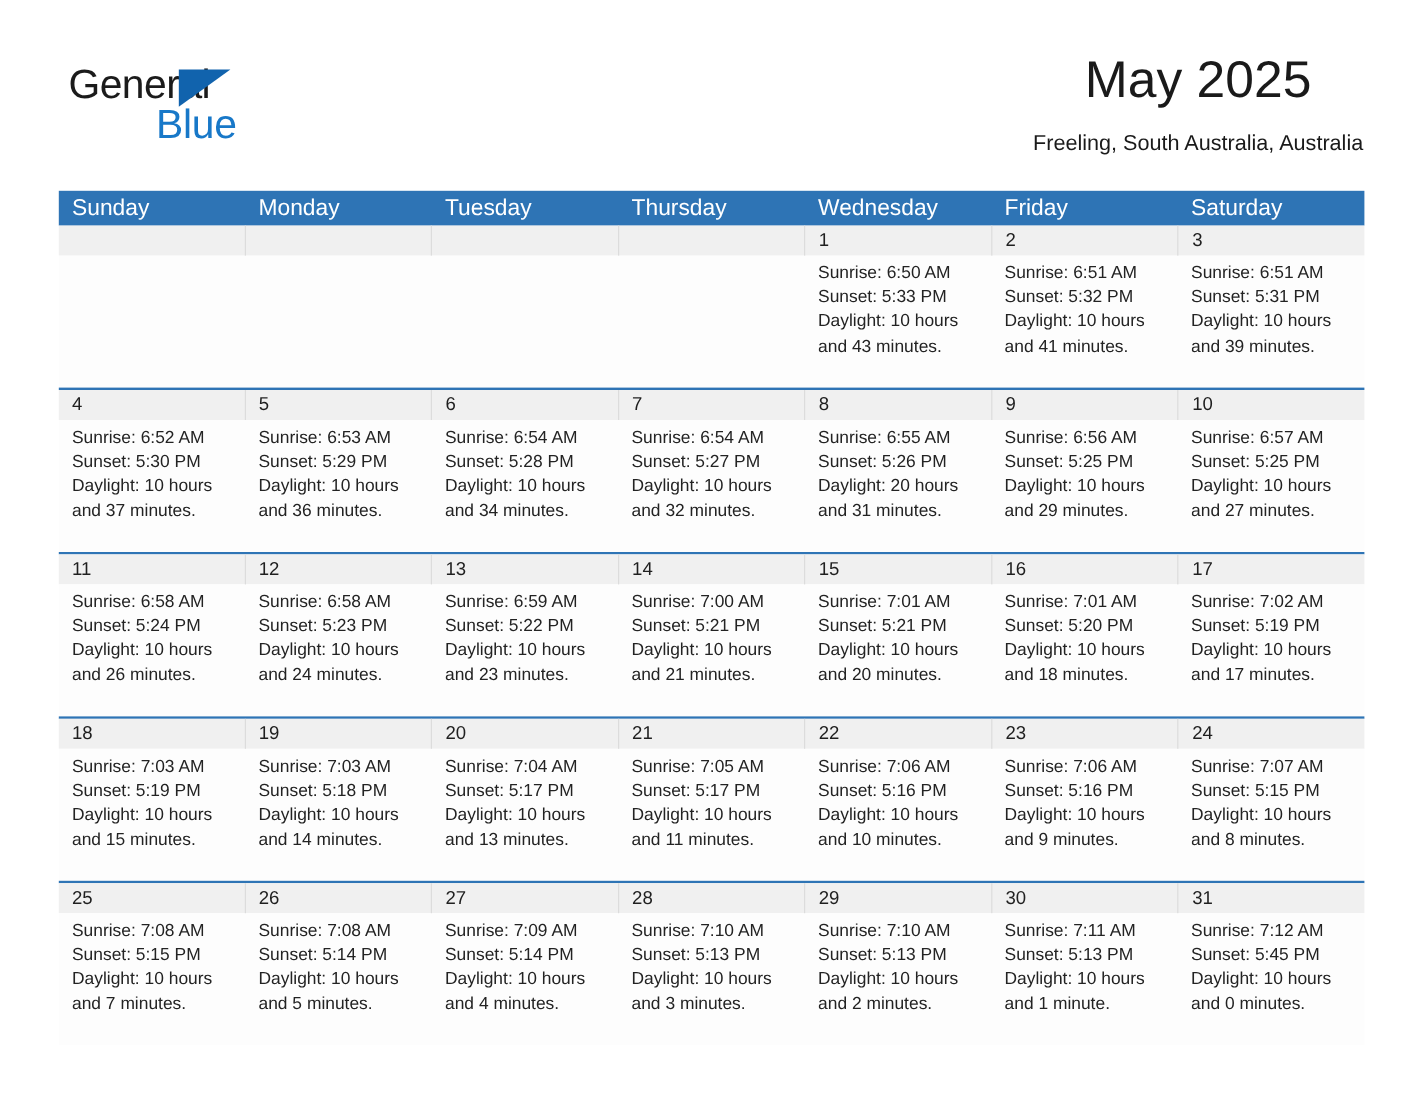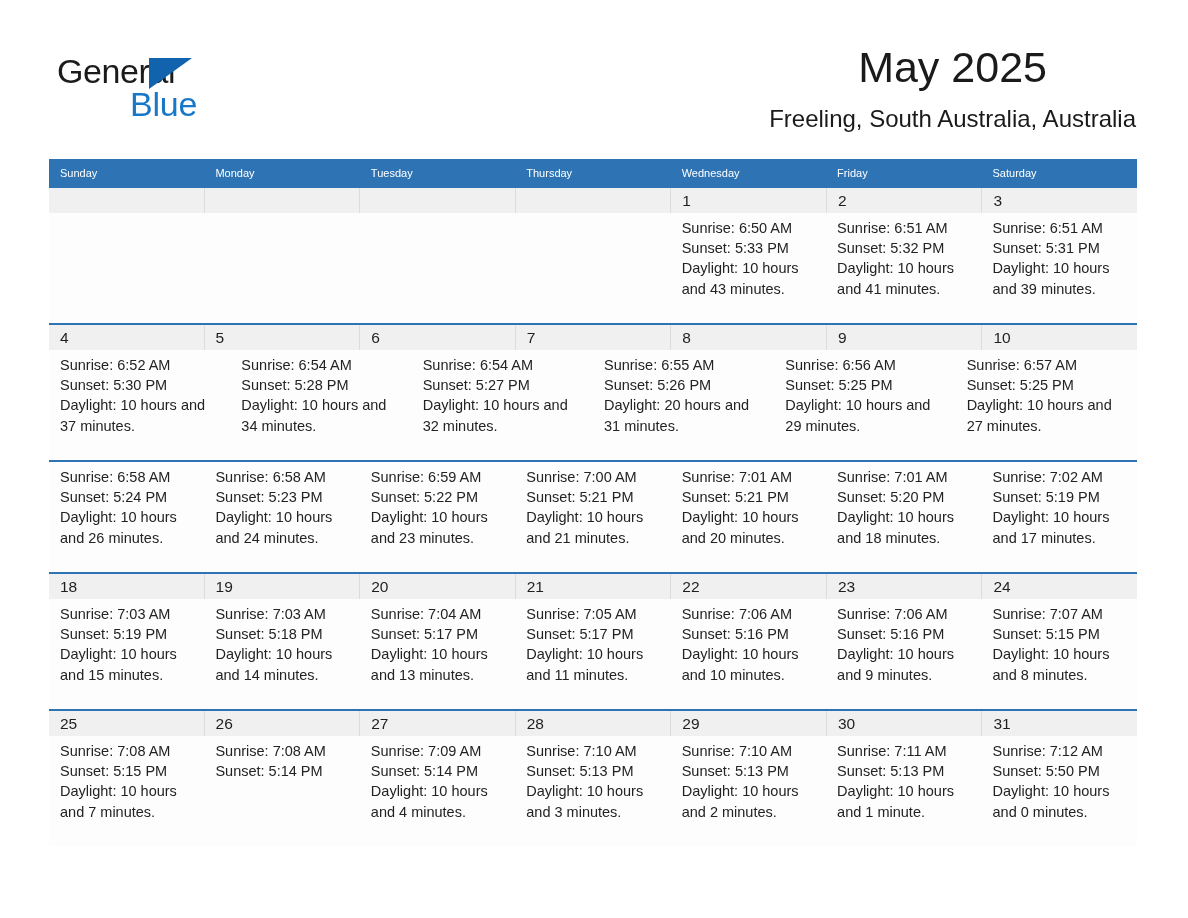--- a/index.html
+++ b/index.html
@@ -77,21 +77,21 @@
   }
   .month-title {
     font-size: 43px;
     color: #1a1a1a;
     line-height: 50px;
     white-space: nowrap;
     font-weight: normal;
     margin: 0;
   }
   .location-title {
-    font-size: 24px;
+    font-size: 18px;
     color: #1a1a1a;
     line-height: 30px;
     margin-top: 12px;
     white-space: nowrap;
     font-weight: normal;
   }
 
   
   .calendar {
     position: absolute;
@@ -101,21 +101,21 @@
   }
 
   .weekday-row {
     display: flex;
     background: #2e74b5;
     height: 29px;
   }
   .weekday-cell {
     flex: 1 1 0;
     color: #ffffff;
-    font-size: 11px;
+    font-size: 19px;
     line-height: 29px;
     padding-left: 11px;
     box-sizing: border-box;
     white-space: nowrap;
     overflow: hidden;
   }
 
   .week-row {
     border-top: 2px solid #2e74b5;
     position: relative;
@@ -257,20 +257,25 @@
         <div class="daynum-cell">9</div>
         <div class="daynum-cell">10</div>
       </div>
       <div class="detail-band">
         <div class="detail-cell">
           <div>Sunrise: 6:52 AM</div>
           <div>Sunset: 5:30 PM</div>
           <div class="daylight-line">Daylight: 10 hours and 37 minutes.</div>
         </div>
         <div class="detail-cell">
+          <div>Sunrise: 6:53 AM</div>
+          <div>Sunset: 5:29 PM</div>
+          <div class="daylight-line">Daylight: 10 hours and 36 minutes.</div>
+        </div>
+        <div class="detail-cell">
           <div>Sunrise: 6:54 AM</div>
           <div>Sunset: 5:28 PM</div>
           <div class="daylight-line">Daylight: 10 hours and 34 minutes.</div>
         </div>
         <div class="detail-cell">
           <div>Sunrise: 6:54 AM</div>
           <div>Sunset: 5:27 PM</div>
           <div class="daylight-line">Daylight: 10 hours and 32 minutes.</div>
         </div>
         <div class="detail-cell">
@@ -285,20 +290,29 @@
         </div>
         <div class="detail-cell">
           <div>Sunrise: 6:57 AM</div>
           <div>Sunset: 5:25 PM</div>
           <div class="daylight-line">Daylight: 10 hours and 27 minutes.</div>
         </div>
       </div>
     </div>
 
     <div class="week-row">
+      <div class="daynum-band">
+        <div class="daynum-cell">11</div>
+        <div class="daynum-cell">12</div>
+        <div class="daynum-cell">13</div>
+        <div class="daynum-cell">14</div>
+        <div class="daynum-cell">15</div>
+        <div class="daynum-cell">16</div>
+        <div class="daynum-cell">17</div>
+      </div>
       <div class="detail-band">
         <div class="detail-cell">
           <div>Sunrise: 6:58 AM</div>
           <div>Sunset: 5:24 PM</div>
           <div class="daylight-line">Daylight: 10 hours and 26 minutes.</div>
         </div>
         <div class="detail-cell">
           <div>Sunrise: 6:58 AM</div>
           <div>Sunset: 5:23 PM</div>
           <div class="daylight-line">Daylight: 10 hours and 24 minutes.</div>
@@ -392,20 +406,21 @@
       </div>
       <div class="detail-band">
         <div class="detail-cell">
           <div>Sunrise: 7:08 AM</div>
           <div>Sunset: 5:15 PM</div>
           <div class="daylight-line">Daylight: 10 hours and 7 minutes.</div>
         </div>
         <div class="detail-cell">
           <div>Sunrise: 7:08 AM</div>
           <div>Sunset: 5:14 PM</div>
+          <div class="daylight-line">Daylight: 10 hours and 5 minutes.</div>
         </div>
         <div class="detail-cell">
           <div>Sunrise: 7:09 AM</div>
           <div>Sunset: 5:14 PM</div>
           <div class="daylight-line">Daylight: 10 hours and 4 minutes.</div>
         </div>
         <div class="detail-cell">
           <div>Sunrise: 7:10 AM</div>
           <div>Sunset: 5:13 PM</div>
           <div class="daylight-line">Daylight: 10 hours and 3 minutes.</div>
@@ -415,20 +430,20 @@
           <div>Sunset: 5:13 PM</div>
           <div class="daylight-line">Daylight: 10 hours and 2 minutes.</div>
         </div>
         <div class="detail-cell">
           <div>Sunrise: 7:11 AM</div>
           <div>Sunset: 5:13 PM</div>
           <div class="daylight-line">Daylight: 10 hours and 1 minute.</div>
         </div>
         <div class="detail-cell">
           <div>Sunrise: 7:12 AM</div>
-          <div>Sunset: 5:50 PM</div>
+          <div>Sunset: 5:45 PM</div>
           <div class="daylight-line">Daylight: 10 hours and 0 minutes.</div>
         </div>
       </div>
     </div>
 
   </div>
 </div>
 
 </body></html>

